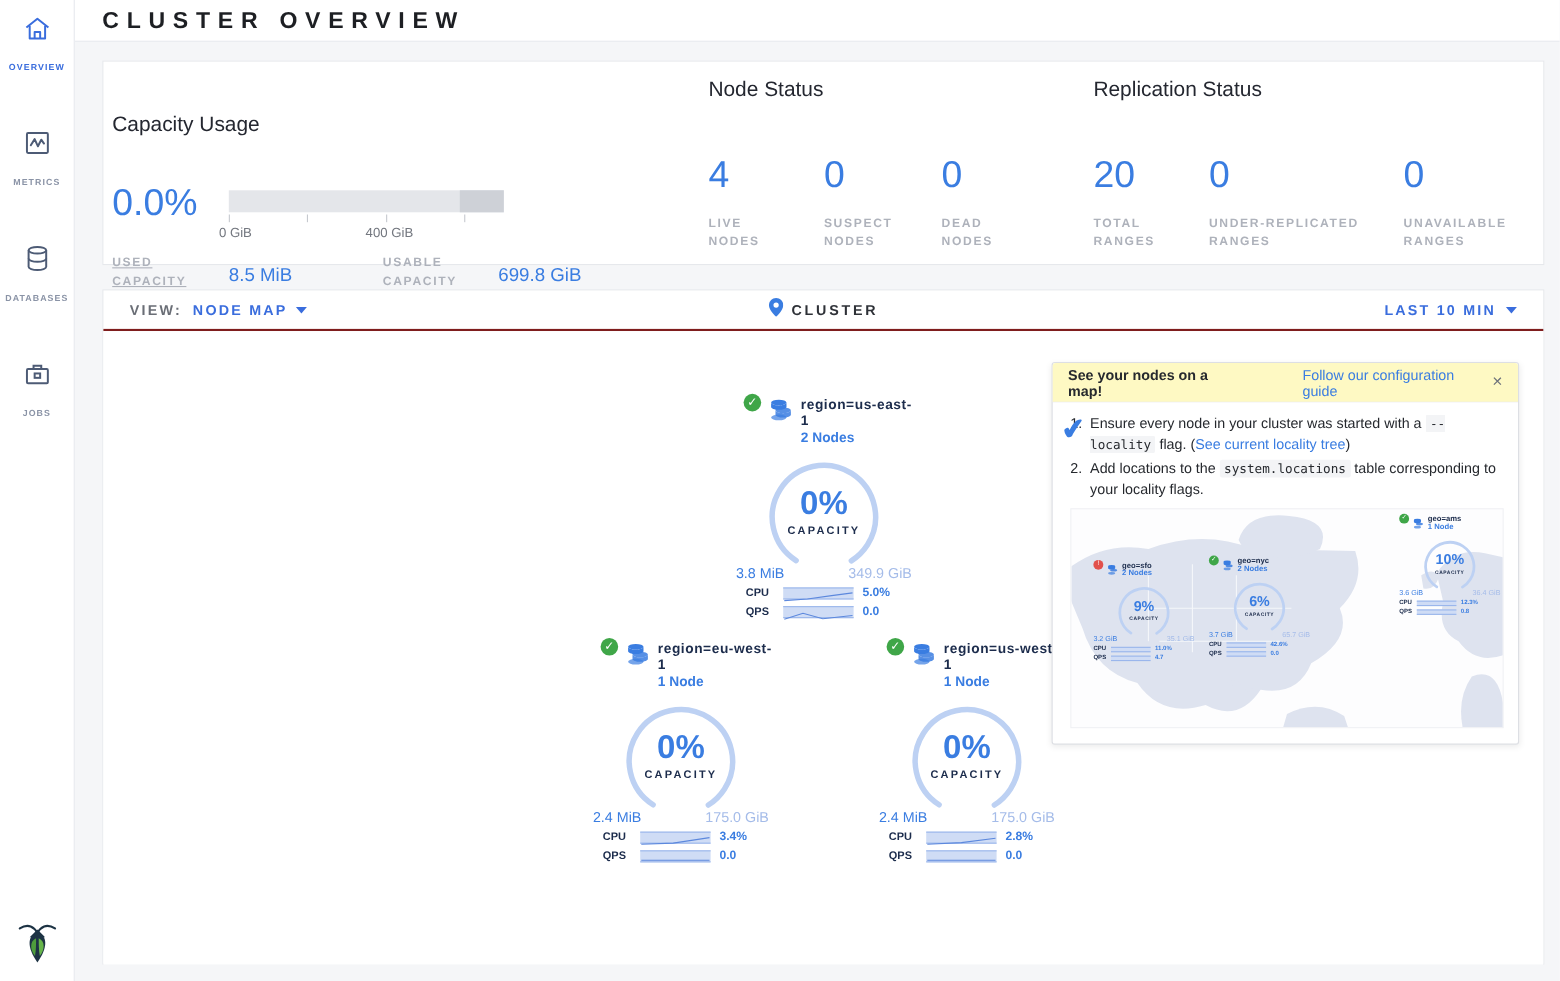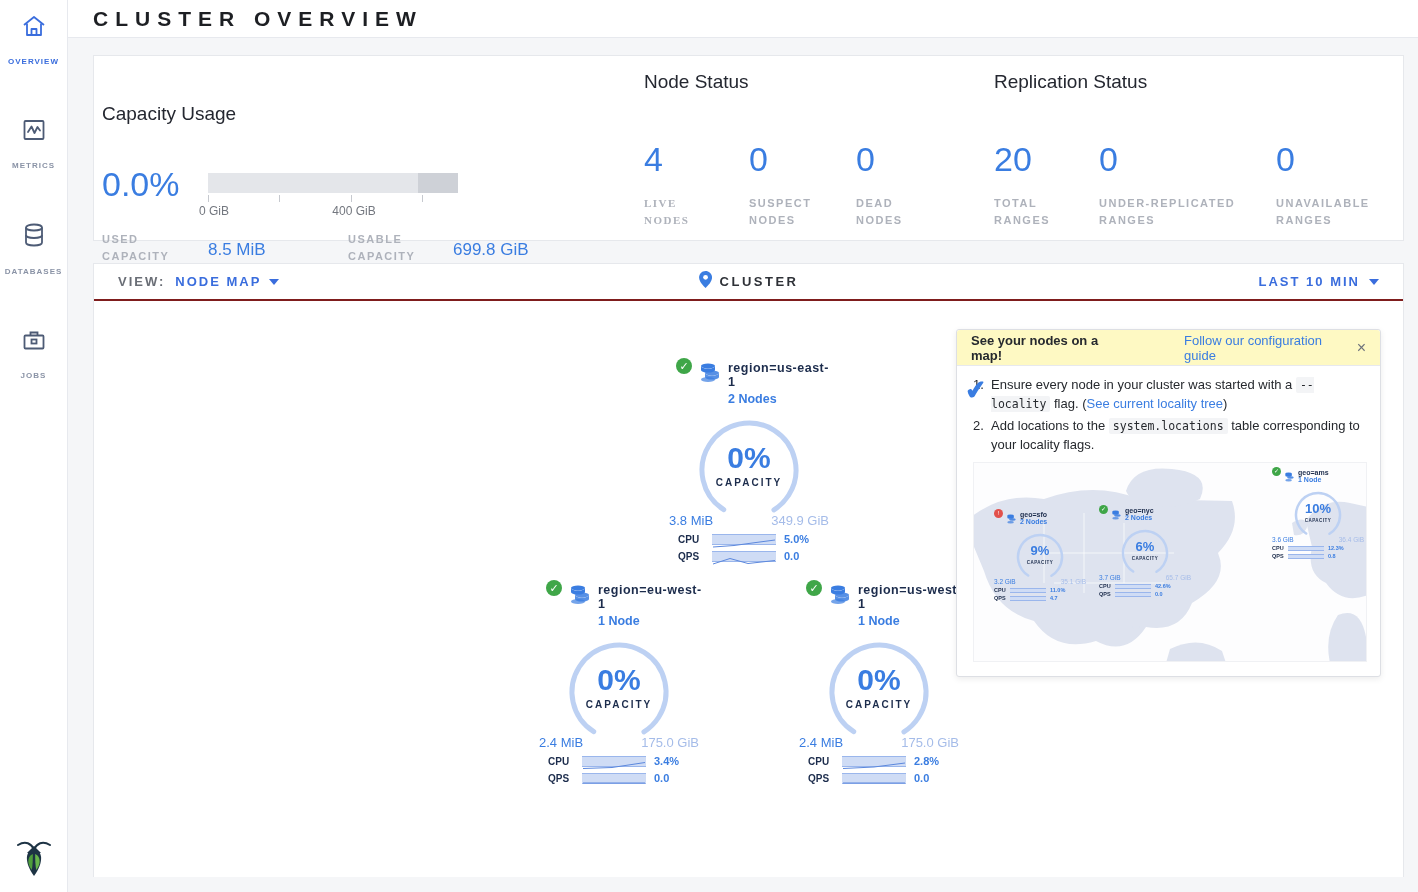--- a/index.html
+++ b/index.html
@@ -200,32 +200,32 @@
       <div class="cap-pct big-num">0.0%</div>
       <div class="cap-bar">
           <div class="dark"></div>
         </div>
       <div class="cap-tick" style="left:106px;"></div>
       <div class="cap-tick" style="left:177px;"></div>
       <div class="cap-tick" style="left:249px;"></div>
       <div class="cap-tick" style="left:320px;"></div>
       <div class="cap-ticklbl" style="left:112px;">0 GiB</div>
       <div class="cap-ticklbl" style="left:252px;">400 GiB</div>
-      <div class="cap-foot mini-lbl" style="left:0; width:95px;">USED CAPACITY</div>
+      <div class="cap-foot mini-lbl" style="left:0; width:95px;text-decoration:underline;">USED CAPACITY</div>
       <div class="cap-foot cap-val" style="left:106px; padding-top:9px;">8.5 MiB</div>
       <div class="cap-foot mini-lbl" style="left:246px; width:95px;">USABLE CAPACITY</div>
       <div class="cap-foot cap-val" style="left:351px; padding-top:9px;">699.8 GiB</div>
     </div>
 
     <div style="position:absolute; left:550px; top:15px;">
       <div class="sec-title">Node Status</div>
       <div style="margin-top:47px;">
         <div class="stat-col" style="width:105px;">
           <span class="big-num">4</span>
-          <span class="mini-lbl" style="display:block;width:70px;font-family:Liberation Serif, serif;">LIVE NODES</span>
+          <span class="mini-lbl" style="display:block;width:70px;">LIVE NODES</span>
         </div>
         <div class="stat-col" style="width:107px;">
           <span class="big-num">0</span>
           <span class="mini-lbl" style="display:block;width:75px;">SUSPECT NODES</span>
         </div>
         <div class="stat-col" style="width:110px;">
           <span class="big-num">0</span>
           <span class="mini-lbl" style="display:block;width:70px;">DEAD NODES</span>
         </div>
       </div>

